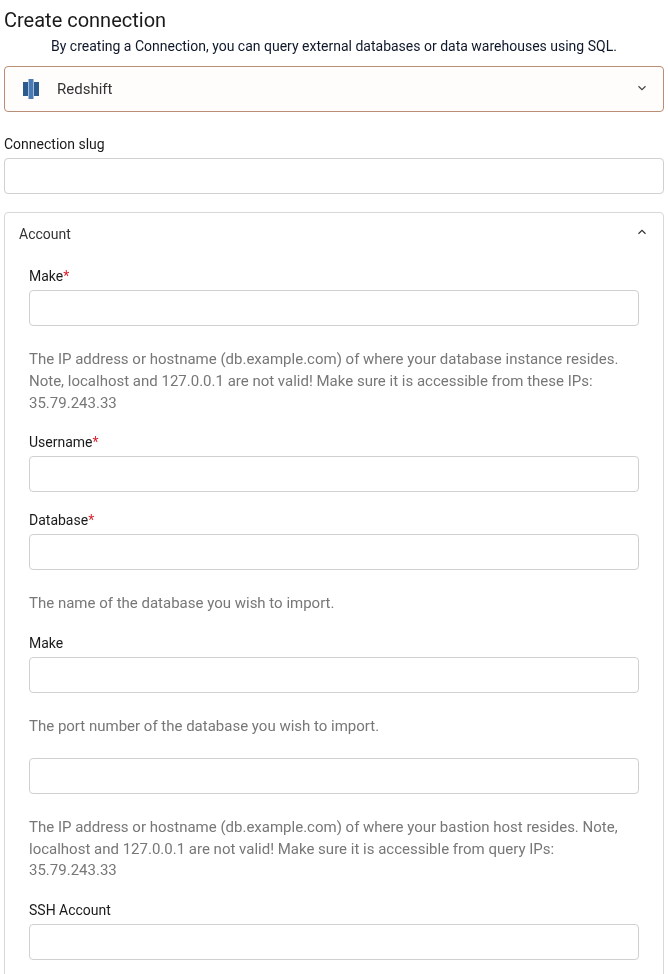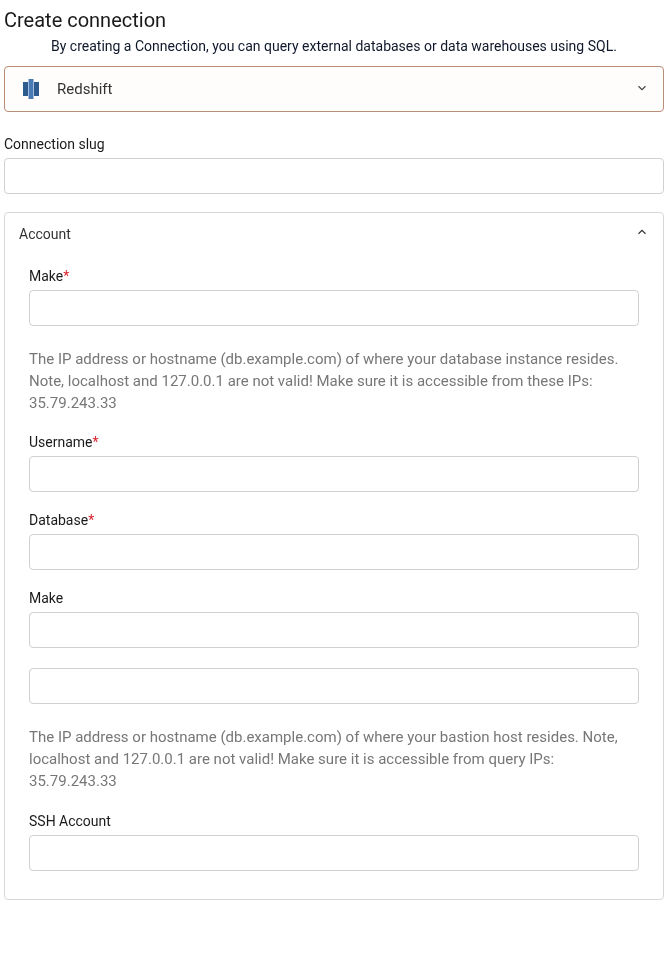--- a/index.html
+++ b/index.html
@@ -164,25 +164,27 @@
         <span>Username</span><span class="required-star">*</span>
       </label>
       <input type="password" class="text-input" value="" style="">
     </div>
 
     <div class="field-group">
       <label class="field-label">
         <span>Database</span><span class="required-star">*</span>
       </label>
       <input type="text" class="text-input" value="" style="">
+      <p class="help-text">The name of the database you wish to import.</p>
     </div>
 
     <div class="field-group">
       <label class="field-label">Make</label>
       <input type="text" class="text-input" value="" style="">
+      <p class="help-text">The port number of the database you wish to import.</p>
     </div>
 
     <div class="field-group">
       <input type="text" class="text-input" value="" style="">
       <p class="help-text">The IP address or hostname (db.example.com) of where your bastion host resides. Note, localhost and 127.0.0.1 are not valid! Make sure it is accessible from query IPs: 35.79.243.33</p>
     </div>
 
     <div class="field-group">
       <label class="field-label">SSH Account</label>
       <input type="text" class="text-input" value="" style="">

